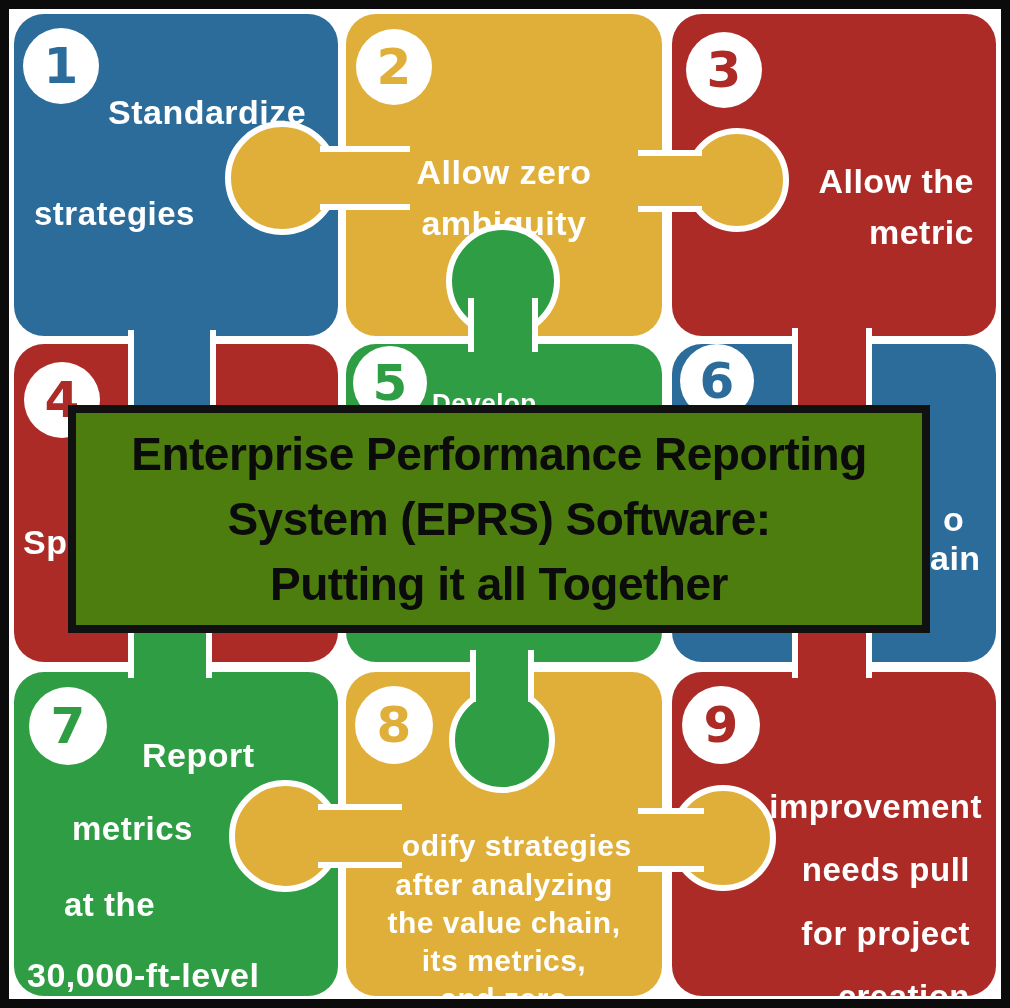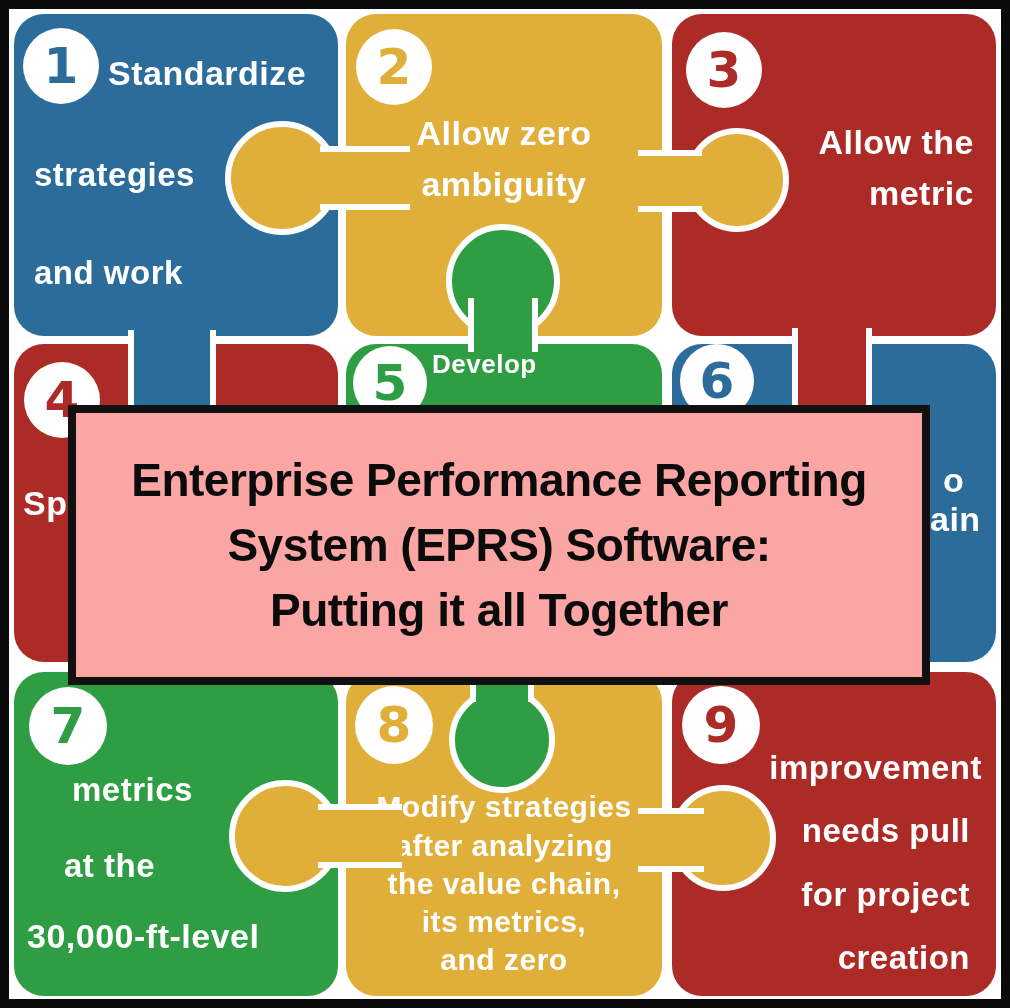--- a/index.html
+++ b/index.html
@@ -19,50 +19,49 @@
   .t-green{color:#2F9D43;}
   .badge{
     position:absolute;width:76px;height:76px;border-radius:50%;background:#ffffff;
     display:flex;align-items:center;justify-content:center;z-index:2;
   }
   .badge span{
     font-family:"DejaVu Sans", sans-serif;font-weight:bold;font-size:50px;line-height:1;
   }
   .line{
     position:absolute;color:#ffffff;font-weight:bold;font-size:33px;
-    letter-spacing:0.5px;white-space:nowrap;line-height:1.1;
+    letter-spacing:0.5px;white-space:nowrap;line-height:1.1;margin-top:39px;
   }
   .line.center{left:0;right:0;text-align:center;}
   .line.right{text-align:right;}
   .bulb{position:absolute;border-radius:50%;border:6px solid #ffffff;box-sizing:border-box;z-index:3;}
   .neck-h{position:absolute;border-top:6px solid #ffffff;border-bottom:6px solid #ffffff;box-sizing:border-box;z-index:4;}
   .neck-v{position:absolute;border-left:6px solid #ffffff;border-right:6px solid #ffffff;box-sizing:border-box;z-index:4;}
   .tab-v{position:absolute;border-left:6px solid #ffffff;border-right:6px solid #ffffff;box-sizing:border-box;z-index:3;}
   .title-box{
-    position:absolute;left:68px;top:405px;width:862px;height:280px;box-sizing:border-box;
-    background:#fca5a5;border:8px solid #111111;z-index:10;
+    position:absolute;left:68px;top:405px;width:862px;height:228px;box-sizing:border-box;
+    background:#4d7c0f;border:8px solid #111111;z-index:10;
     display:flex;flex-direction:column;justify-content:center;
   }
   .title-line{
     text-align:center;color:#0b0b0b;font-weight:bold;font-size:46px;line-height:65px;
     letter-spacing:-0.5px;white-space:nowrap;
   }
 </style>
 </head>
 <body>
 
 <div class="canvas">
 
   <div class="piece c-blue" style="left:14px;top:14px;width:324px;height:322px">
     <div class="badge" style="left:9px;top:14px">
       <span class="t-blue">1</span>
     </div>
     <div class="line" style="left:94px;top:41px;font-size:34px">Standardize</div>
     <div class="line" style="left:20px;top:143px">strategies</div>
-    <div class="line" style="left:20px;top:241px">and work</div>
   </div>
 
   <div class="piece c-yellow" style="left:346px;top:14px;width:316px;height:322px">
     <div class="badge" style="left:10px;top:15px">
       <span class="t-yellow">2</span>
     </div>
     <div class="line center" style="top:101px;font-size:34px">Allow zero</div>
     <div class="line center" style="top:152px;font-size:34px">ambiguity</div>
   </div>
 
@@ -93,20 +92,21 @@
       <span class="t-blue">6</span>
     </div>
     <div class="line" style="left:271px;top:118px;font-size:34px">o</div>
     <div class="line" style="left:258px;top:157px;font-size:34px">ain</div>
   </div>
 
   <div class="piece c-green" style="left:14px;top:672px;width:324px;height:324px">
     <div class="badge" style="left:15px;top:15px;width:78px;height:78px">
       <span class="t-green">7</span>
     </div>
+    <div class="line" style="left:128px;top:26px;font-size:34px">Report</div>
     <div class="line" style="left:58px;top:100px">metrics</div>
     <div class="line" style="left:50px;top:176px">at the</div>
     <div class="line" style="left:13px;top:246px;font-size:34px">30,000-ft-level</div>
   </div>
 
   <div class="piece c-yellow" style="left:346px;top:672px;width:316px;height:324px">
     <div class="badge" style="left:9px;top:14px;width:78px;height:78px">
       <span class="t-yellow">8</span>
     </div>
     <div class="line center" style="top:118px;font-size:30px">Modify strategies</div>

